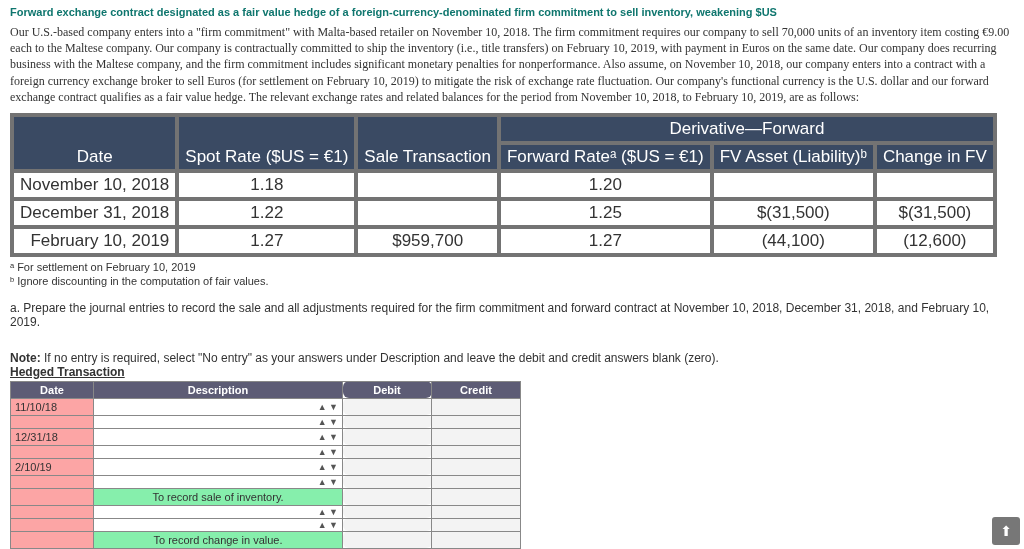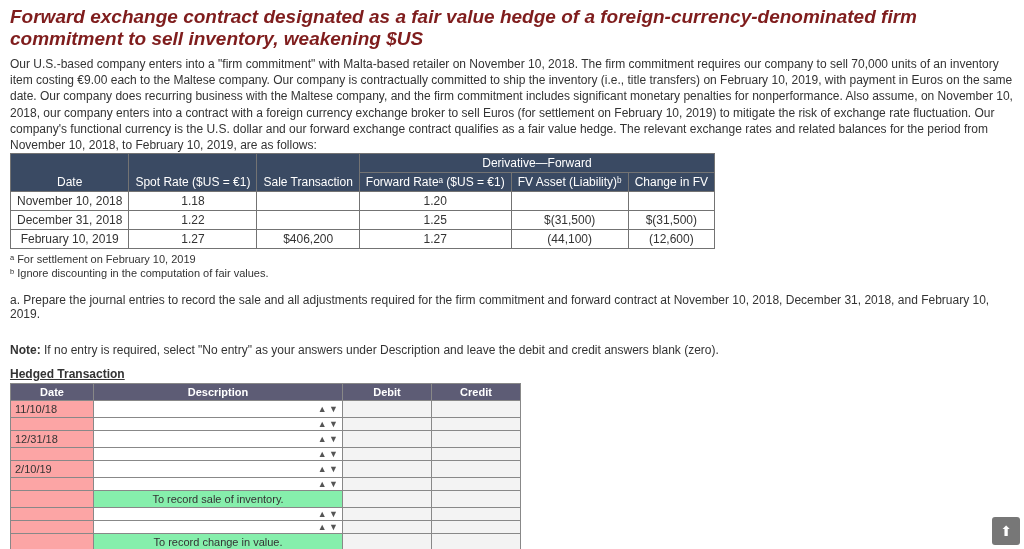--- a/index.html
+++ b/index.html
@@ -7,61 +7,61 @@
     font-size: 12px;
     color: #333;
     margin: 0;
     padding: 6px 10px;
     width: 1024px;
     box-sizing: border-box;
     background: #fff;
   }
   .title {
     font-weight: bold;
-    color: #7f1d1d;
-    font-size: 19px;
+    color: #0f766e;
+    font-size: 11px;
     margin-bottom: 6px;
-    font-style: italic;
   }
   .body-text {
     line-height: 1.35;
+    margin-bottom: 8px;
+    font-family: Liberation Serif, serif;
   }
   
   table.derivative {
     border-collapse: collapse;
     margin-bottom: 4px;
   }
   table.derivative th, table.derivative td {
-    border: 1px solid #737373;
+    border: 4px solid #737373;
     padding: 2px 6px;
-    font-size: 12px;
+    font-size: 17px;
     vertical-align: bottom;
   }
   table.derivative thead th {
     background: #3a4a63;
     color: #fff;
     text-align: center;
     font-weight: normal;
   }
   table.derivative tbody td {
     text-align: center;
   }
   table.derivative tbody td.label {
-    text-align: center;
+    text-align: right;
   }
   .footnote {
     font-size: 11px;
     margin: 2px 0;
   }
   .q-text {
     margin-top: 14px;
     margin-bottom: 22px;
   }
   .note-text {
-    margin-bottom: 10px;
   }
   .section-head {
     font-weight: bold;
     text-decoration: underline;
     margin-bottom: 2px;
   }
   
   table.journal {
     border-collapse: collapse;
     min-width: 500px;
@@ -72,21 +72,21 @@
     padding: 2px 4px;
   }
   table.journal thead th {
     background: #5d5c75;
     color: #fff;
     text-align: center;
     font-weight: bold;
   }
   .date-cell  { width: 74px; background:#fca5a5; }
   .desc-cell  { width: 240px; position: relative; text-align: center; }
-  .debit-cell { width: 80px; background:#f3f3f3; }
+  .debit-cell { width: 80px; background:#f3f3f3;border-radius:6px; }
   .credit-cell{ width: 80px; background:#f3f3f3; }
   .desc-cell.static { background:#86efac; }
   .scroll-btn {
     position: fixed;
     right: 4px;
     bottom: 4px;
     width: 28px;
     height: 28px;
     background: #777;
     color: #fff;
@@ -140,21 +140,21 @@
         <td class="label">December 31, 2018</td>
         <td>1.22</td>
         <td></td>
         <td>1.25</td>
         <td>$(31,500)</td>
         <td>$(31,500)</td>
       </tr>
       <tr>
         <td class="label">February 10, 2019</td>
         <td>1.27</td>
-        <td>$406,200</td>
+        <td>$959,700</td>
         <td>1.27</td>
         <td>(44,100)</td>
         <td>(12,600)</td>
       </tr>
     </tbody>
 </table>
 
 <div class="footnote">ᵃ For settlement on February 10, 2019</div>
 <div class="footnote">ᵇ Ignore discounting in the computation of fair values.</div>
 

